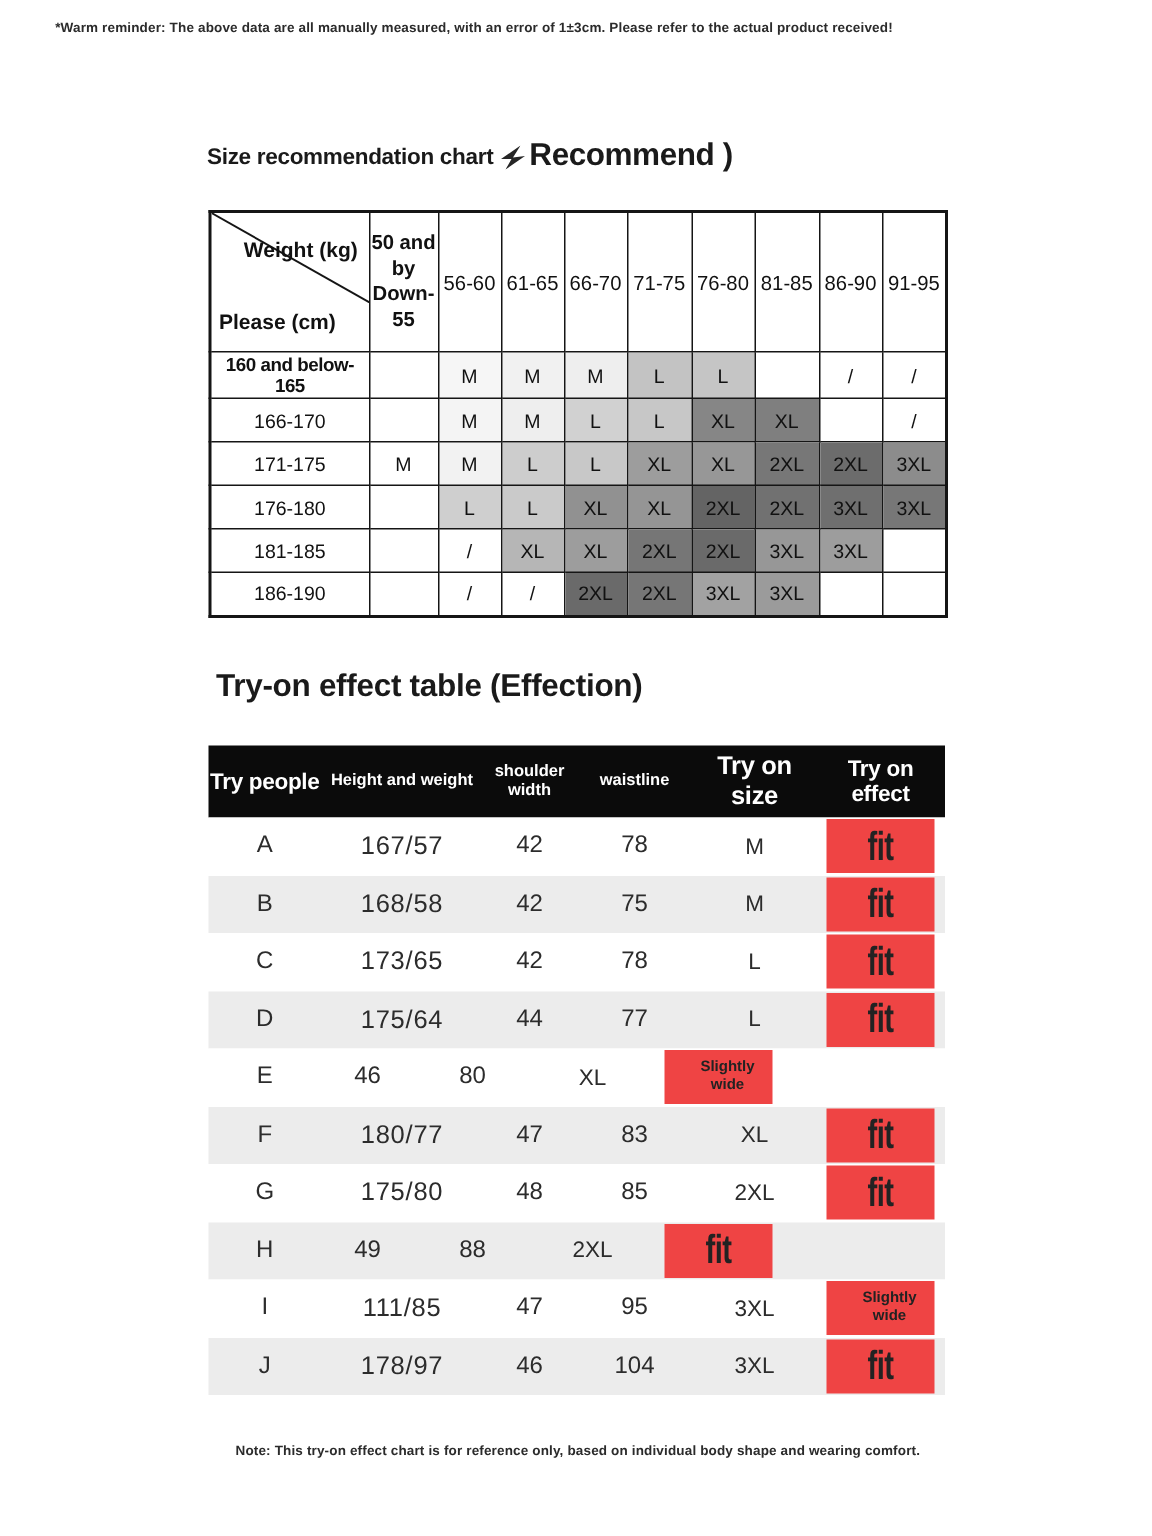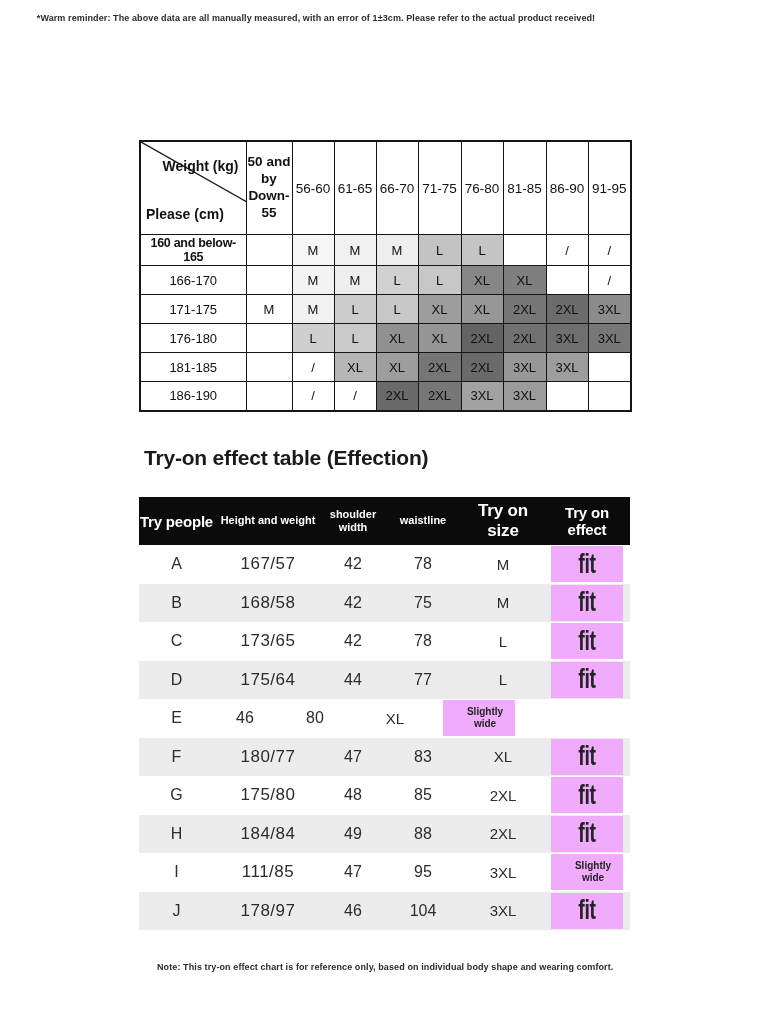--- a/index.html
+++ b/index.html
@@ -48,21 +48,21 @@
   .ef-head .hd-lg{font-size:15px;font-weight:700;letter-spacing:-.2px;}
   .ef-head .hd-xl{font-size:17px;font-weight:700;letter-spacing:-.2px;}
   .ef-head .hd-sm{font-size:11px;font-weight:700;white-space:pre-line;line-height:1.2;}
   .ef-row{display:flex;align-items:center;height:38.5px;background:#ffffff;}
   .ef-row.alt{background:#ececec;}
   .ef-row .ef-cell{font-size:16px;color:#2c2c2c;height:100%;}
   .ef-row .cell-hw{font-size:17px;letter-spacing:.5px;}
   .ef-row .cell-size{font-size:15px;}
   .effect-patch{
     display:flex;align-items:center;justify-content:center;
-    background:#f0abfc;min-width:64px;height:36px;padding:0 4px;
+    background:#ef4444;min-width:64px;height:36px;padding:0 4px;
   }
   .effect-fit{
     font-size:27px;font-weight:700;color:#222;
     transform:scaleX(.72);letter-spacing:-.5px;line-height:1;
   }
   .effect-small{
     font-size:10px;font-weight:700;color:#222;white-space:pre-line;
     line-height:1.25;text-align:center;margin-left:12px;
   }
   
@@ -71,20 +71,29 @@
     font-size:9px;font-weight:700;color:#2b2b2b;letter-spacing:.1px;
   }
 </style>
 </head>
 <body>
 
 <div class="page">
 
   <div class="reminder">*Warm reminder: The above data are all manually measured, with an error of 1±3cm. Please refer to the actual product received!</div>
 
+  <div class="sec1-title">
+    <span class="t-prefix">Size recommendation chart</span>
+    <span class="swoosh">
+      <svg width="18" height="17" viewBox="0 0 18 17">
+          <path d="M1 9 L14 0 L9 8 L17 7 L4 16 L8 9 Z" fill="#262626"></path>
+        </svg>
+    </span>
+    <span class="t-bold">Recommend )</span>
+  </div>
 
   <table class="size-table">
     <colgroup>
       <col style="width:106px">
         <col style="width:46px">
       <col style="width:42px">
         <col style="width:42px">
         <col style="width:42px">
         <col style="width:43px">
       <col style="width:42px">
@@ -282,21 +291,20 @@
           <div class="ef-cell c3 cell-waist">85</div>
           <div class="ef-cell c4 cell-size">2XL</div>
           <div class="ef-cell c5">
             <span class="effect-patch">
               <span class="effect-fit">fit</span>
             </span>
           </div>
         </div>
         <div class="ef-row alt">
           <div class="ef-cell c0 cell-person">H</div>
-          <div class="ef-cell c1 cell-hw">184/84</div>
           <div class="ef-cell c2 cell-shoulder">49</div>
           <div class="ef-cell c3 cell-waist">88</div>
           <div class="ef-cell c4 cell-size">2XL</div>
           <div class="ef-cell c5">
             <span class="effect-patch">
               <span class="effect-fit">fit</span>
             </span>
           </div>
         </div>
         <div class="ef-row">

